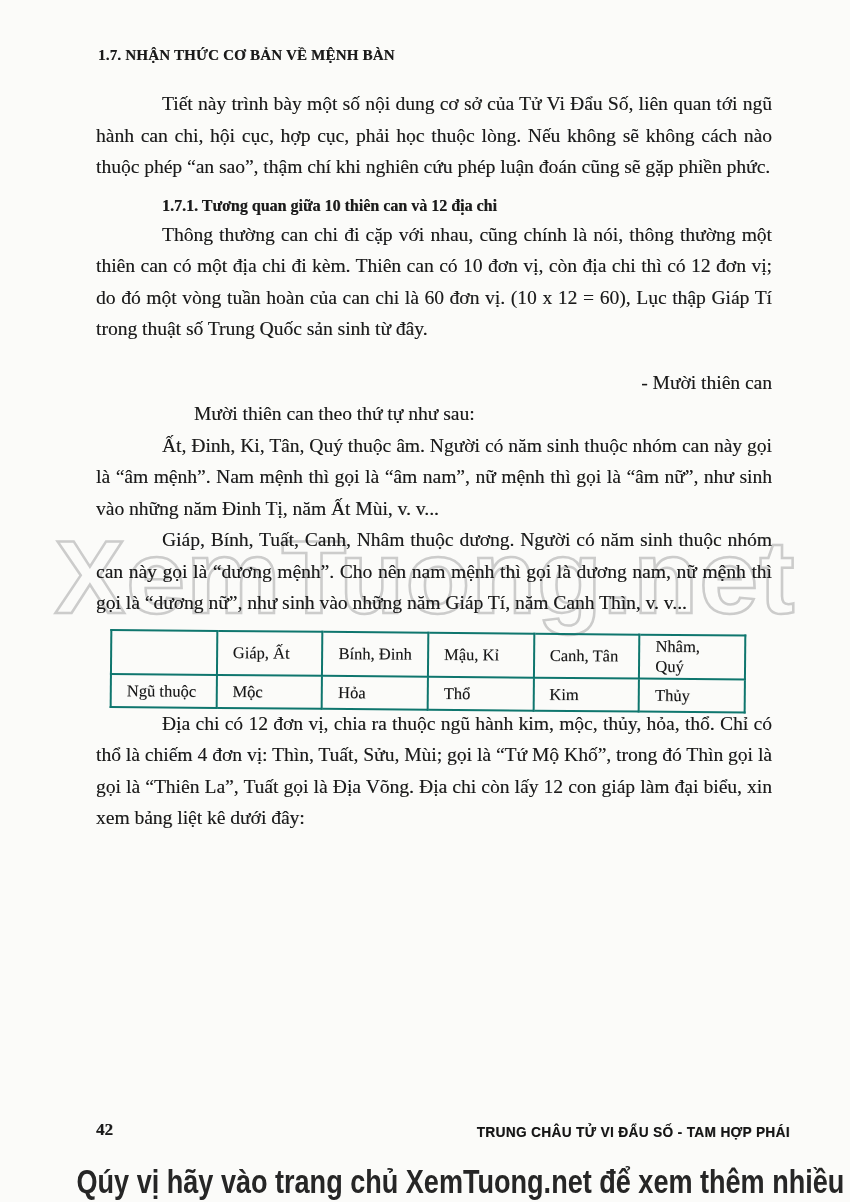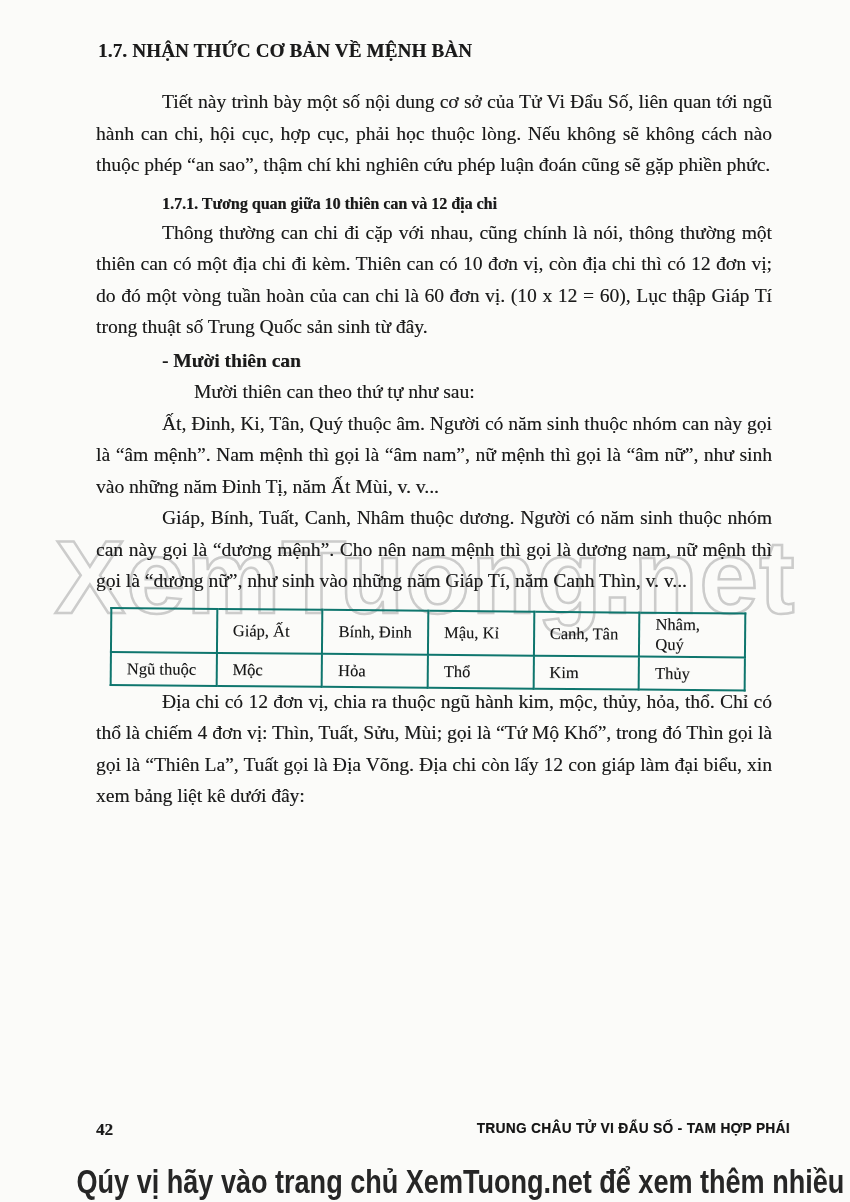--- a/index.html
+++ b/index.html
@@ -5,48 +5,48 @@
   html,body { margin:0; padding:0; }
   body {
     width:850px; height:1202px; position:relative; overflow:hidden;
     background:#fbfbf9;
     font-family:"Liberation Serif", serif;
     color:#1a1a1a;
   }
   .scan-page { position:relative; z-index:1; padding:36px 78px 0 96px; }
 
   h1.sec-heading {
-    font-size:19px; font-weight:700; margin:4px 0 24px 2px; letter-spacing:0.2px;
+    font-size:15px; font-weight:700; margin:11px 0 24px 2px; letter-spacing:0.2px;
     text-shadow:0.4px 0.4px 0 rgba(20,20,20,0.55);
   }
   h2.subsec-heading {
     font-size:16px; font-weight:700; margin:14px 0 4px 66px;
     text-shadow:0.4px 0.4px 0 rgba(20,20,20,0.55);
   }
   p {
     margin:0; font-size:19.5px; line-height:31.5px; text-align:justify;
     text-shadow:0.3px 0.3px 0 rgba(25,25,25,0.45);
   }
   p.indent { text-indent:66px; }
-  p.dash-heading { font-weight:700; margin-left:66px; text-align:left; margin-top:2px; }
+  p.dash-heading { font-weight:400; margin-left:66px; text-align:right; margin-top:22px; }
   p.plain-line { margin-left:98px; text-align:left; }
 
   .tbl-wrap { margin:10px 0 0 14px; transform:rotate(0.5deg); transform-origin:left center; }
   table.ngu-hanh {
     border-collapse:collapse; width:636px; font-size:16.5px; color:#161616;
     text-shadow:0.3px 0.3px 0 rgba(25,25,25,0.4);
   }
   table.ngu-hanh td {
     border:2px solid #0f766e; height:29px; padding:1px 15px; width:16.6%;
     vertical-align:middle;
   }
 
   .page-footer {
     position:absolute; left:96px; right:60px; top:1120px; z-index:1;
-    display:flex; justify-content:space-between; align-items:flex-start;
+    display:flex; justify-content:space-between; align-items:flex-end;
   }
   .page-num { font-weight:700; font-size:17px; text-shadow:0.4px 0.4px 0 rgba(20,20,20,0.5); }
   .running-title {
     font-family:"Liberation Sans", sans-serif; font-weight:700; font-size:14px;
     letter-spacing:0.4px; color:#151515; transform:scaleX(0.97); transform-origin:right center;
     text-shadow:0.4px 0.4px 0 rgba(20,20,20,0.5);
   }
 
   .watermark {
     position:absolute; top:518px; left:0; width:850px; z-index:0;

